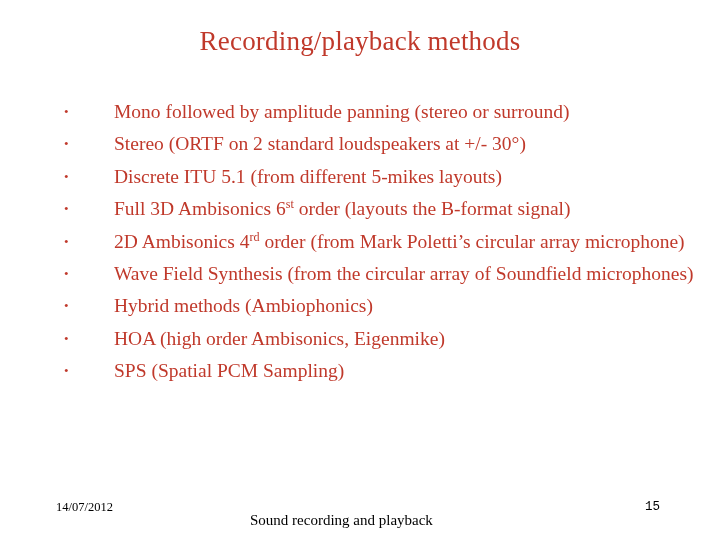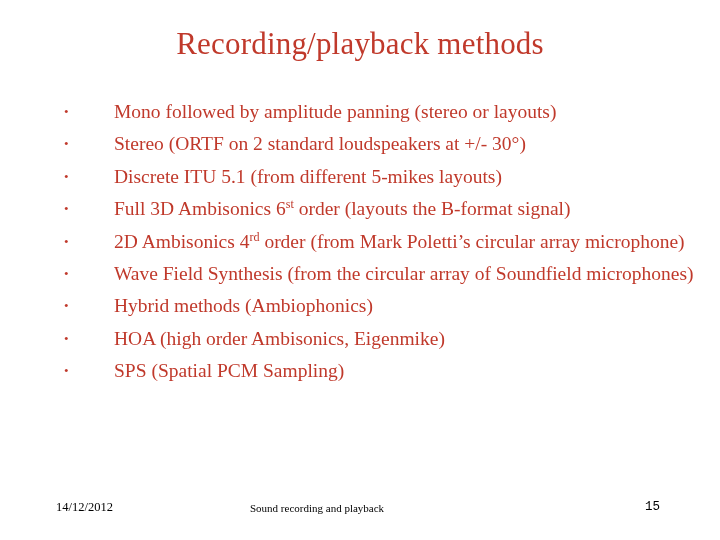--- a/index.html
+++ b/index.html
@@ -20,21 +20,21 @@
     height: 540px;
     box-sizing: border-box;
   }
   .slide-title {
     position: absolute;
     top: 26px;
     left: 0;
     width: 720px;
     text-align: center;
     color: #C0392B;
-    font-size: 31px;
+    font-size: 27px;
     font-family: "Liberation Serif", serif;
     letter-spacing: 0.2px;
   }
   .body-block {
     position: absolute;
     top: 96px;
     left: 56px;
     width: 648px;
   }
   ul.bullets {
@@ -80,22 +80,22 @@
     position: absolute;
     left: 56px;
     top: 0;
     font-size: 12.5px;
     color: #000000;
     font-family: "Liberation Serif", serif;
   }
   .footer-center {
     position: absolute;
     left: 250px;
-    top: 2px;
-    font-size: 11px;
+    top: 12px;
+    font-size: 15px;
     color: #000000;
     font-family: "Liberation Serif", serif;
   }
   .footer-page {
     position: absolute;
     right: 60px;
     top: 0;
     font-size: 12.5px;
     color: #000000;
     font-family: Liberation Mono, monospace;
@@ -106,21 +106,21 @@
 
 <div class="slide">
 
   <div class="slide-title">Recording/playback methods</div>
 
   <div class="body-block">
     <ul class="bullets">
 
       <li>
         <span class="bullet-dot">•</span>
-        <span>Mono followed by amplitude panning (stereo or layouts)</span>
+        <span>Mono followed by amplitude panning (stereo or surround)</span>
       </li>
 
       <li>
         <span class="bullet-dot">•</span>
         <span>Stereo (ORTF on 2 standard loudspeakers at +/- 30°)</span>
       </li>
 
       <li>
         <span class="bullet-dot">•</span>
         <span>Discrete ITU 5.1 (from different 5-mikes layouts)</span>
@@ -153,18 +153,18 @@
 
       <li>
         <span class="bullet-dot">•</span>
         <span>SPS (Spatial PCM Sampling)</span>
       </li>
 
     </ul>
   </div>
 
   <div class="footer">
-    <div class="footer-date">14/12/2012</div>
+    <div class="footer-date">14/07/2012</div>
     <div class="footer-center">Sound recording and playback</div>
     <div class="footer-page">15</div>
   </div>
 
 </div>
 
 </body></html>

